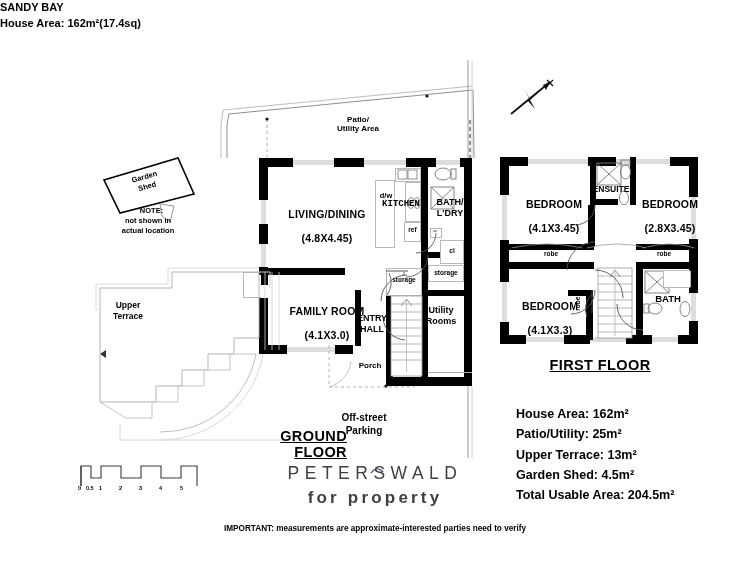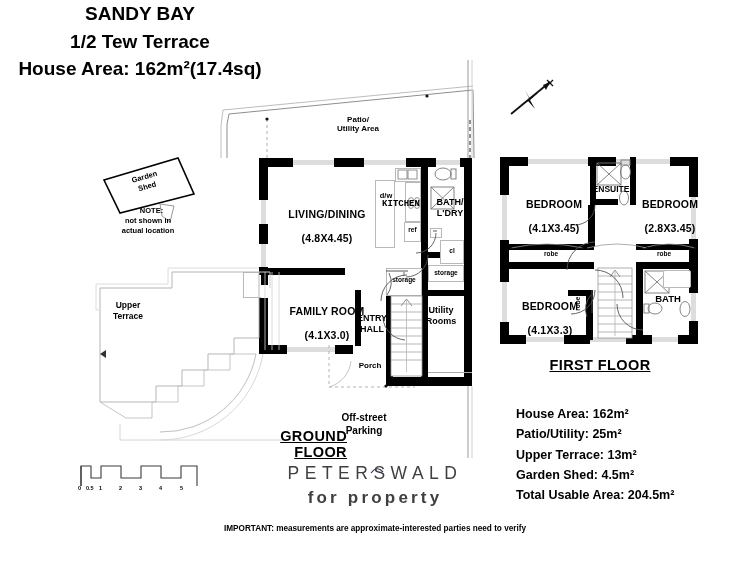--- a/index.html
+++ b/index.html
@@ -4,39 +4,38 @@
 <style>
   html,body{margin:0;padding:0;background:#ffffff;}
   body{width:750px;height:580px;position:relative;overflow:hidden;
        font-family:"Liberation Sans","DejaVu Sans",sans-serif;color:#000;}
   .lbl{position:absolute;text-align:center;line-height:1.15;white-space:pre-line;font-weight:700;}
   .wall{position:absolute;background:#000;}
   .thin{position:absolute;background:#000;}
   .lgray{position:absolute;background:#dddddd;}
   .boxg{position:absolute;border:1px solid #b9b9b9;box-sizing:border-box;background:#fff;}
   svg{position:absolute;overflow:visible;}
-  #title{left:90px;top:30px;width:280px;text-align:center;font-size:19px;font-weight:700;line-height:1.45;}
+  #title{left:90px;top:30px;width:280px;text-align:left;font-size:11px;font-weight:700;line-height:1.45;}
   .floorname{font-size:14.5px;font-weight:700;letter-spacing:.4px;text-decoration:underline;}
   .roomname{font-size:10.5px;font-weight:700;letter-spacing:.2px;}
   .tiny{font-size:6px;font-weight:700;}
   #areas{position:absolute;left:516px;top:404px;font-size:12.5px;font-weight:700;line-height:1.62;white-space:pre-line;}
   #logo{position:absolute;left:255px;top:463px;width:240px;text-align:center;color:#404040;}
   #logo .l1{font-size:17.5px;letter-spacing:5.5px;font-weight:400;}
   #logo .l2{font-size:17px;letter-spacing:3.2px;font-weight:700;margin-top:4px;}
   #disclaimer{position:absolute;left:0;top:524px;width:750px;text-align:center;font-size:8.2px;font-weight:700;}
   #shedNote{position:absolute;left:98px;top:206px;width:100px;text-align:center;font-size:7.5px;line-height:1.35;font-weight:700;}
   #shedNote b{font-weight:700;padding-left:7px;}
   .scalenum{position:absolute;font-size:5.5px;font-weight:700;}
 </style>
 </head>
 <body>
 
 <div id="title">
   <div>SANDY BAY</div>
-  <div>1/2 Tew Terrace</div>
   <div>House Area: 162m²(17.4sq)</div>
 </div>
 
 <svg style="left:505px;top:78px;width:60px;height:40px;">
   <line x1="6" y1="36" x2="45" y2="4" stroke="#111" stroke-width="1.8"></line>
   <polygon points="45,4 38,7 41,12" fill="#111"></polygon>
   <polygon points="25,21 20,12 24,20 33,15 25,22 30,31 23,23 15,27" fill="#111"></polygon>
   <line x1="42" y1="2" x2="48" y2="8" stroke="#111" stroke-width="1.3"></line>
   <line x1="48" y1="2" x2="42" y2="8" stroke="#111" stroke-width="1.3"></line>
 </svg>

